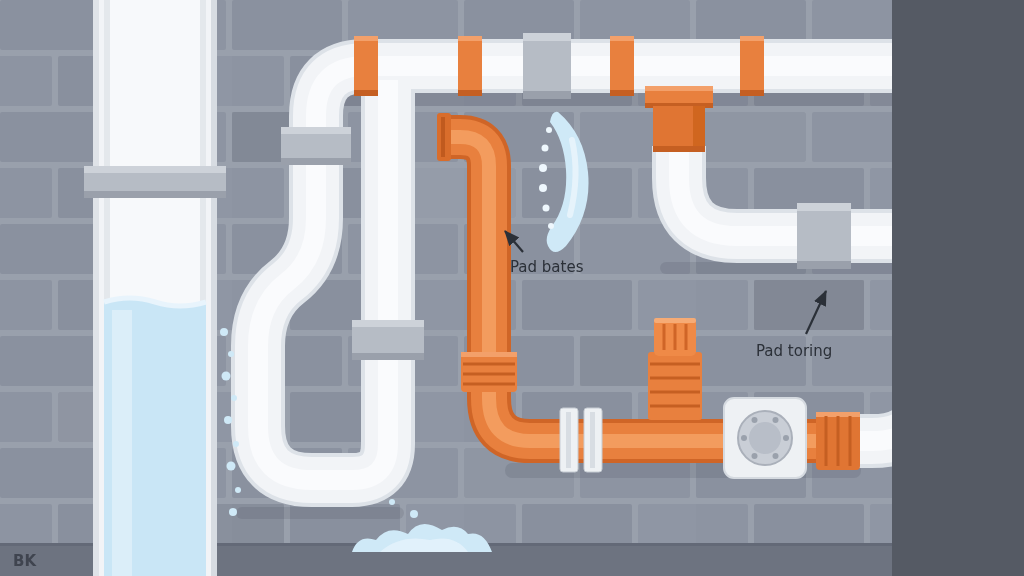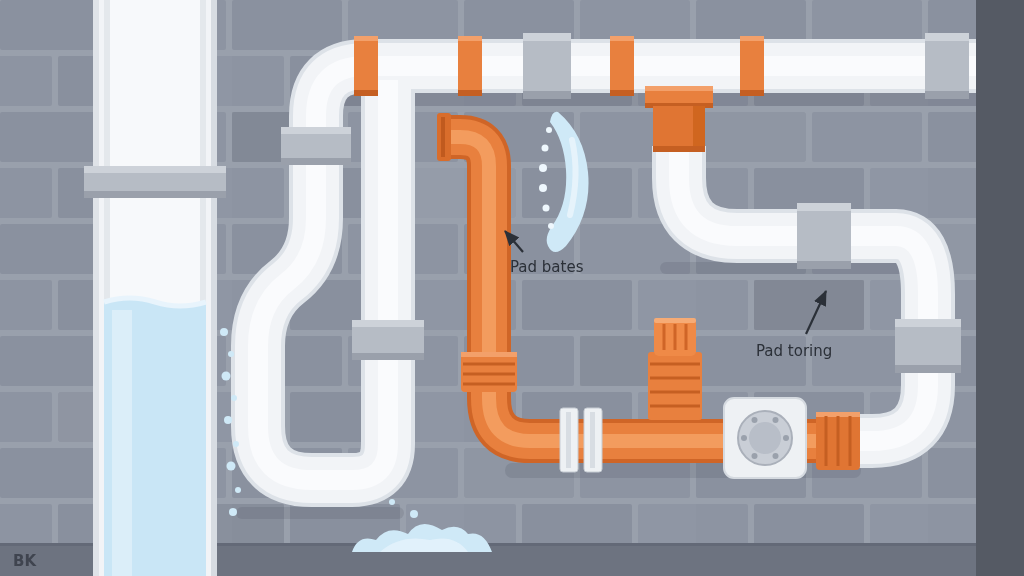--- a/index.html
+++ b/index.html
@@ -1,17 +1,17 @@
 <!DOCTYPE html>
 <html style="--c-wall_brick: #8a919f; --c-wall_mortar: #99a0ac; --c-floor: #6d7380; --c-pipe_white: #f2f4f7; --c-pipe_white_edge: #dde2e8; --c-pipe_orange: #e8803e; --c-pipe_orange_edge: #cf6527; --c-coupling_gray: #b6bcc5; --c-water_blue: #c9e6f6; --c-label_text: #2b3038;"><head>
 <meta charset="utf-8">
 <style>
   html,body{margin:0;padding:0;background:#555a64;}
   .stage{
-    position:relative;width:976px;height:576px;overflow:hidden;
+    position:relative;width:892px;height:576px;overflow:hidden;
     font-family:"DejaVu Sans","Liberation Sans",sans-serif;
     background:#fef9c3;
   }
   .stage svg{position:absolute;inset:0;display:block;}
   
   .pw-edge{fill:none;stroke:#dde2e8;stroke-width:54;}
   .pw-mid {fill:none;stroke:#f2f4f7;stroke-width:46;}
   .pw-hi  {fill:none;stroke:#fafbfd;stroke-width:20;}
   .po-edge{fill:none;stroke:#cf6527;stroke-width:44;}
   .po-mid {fill:none;stroke:#e8803e;stroke-width:36;}

